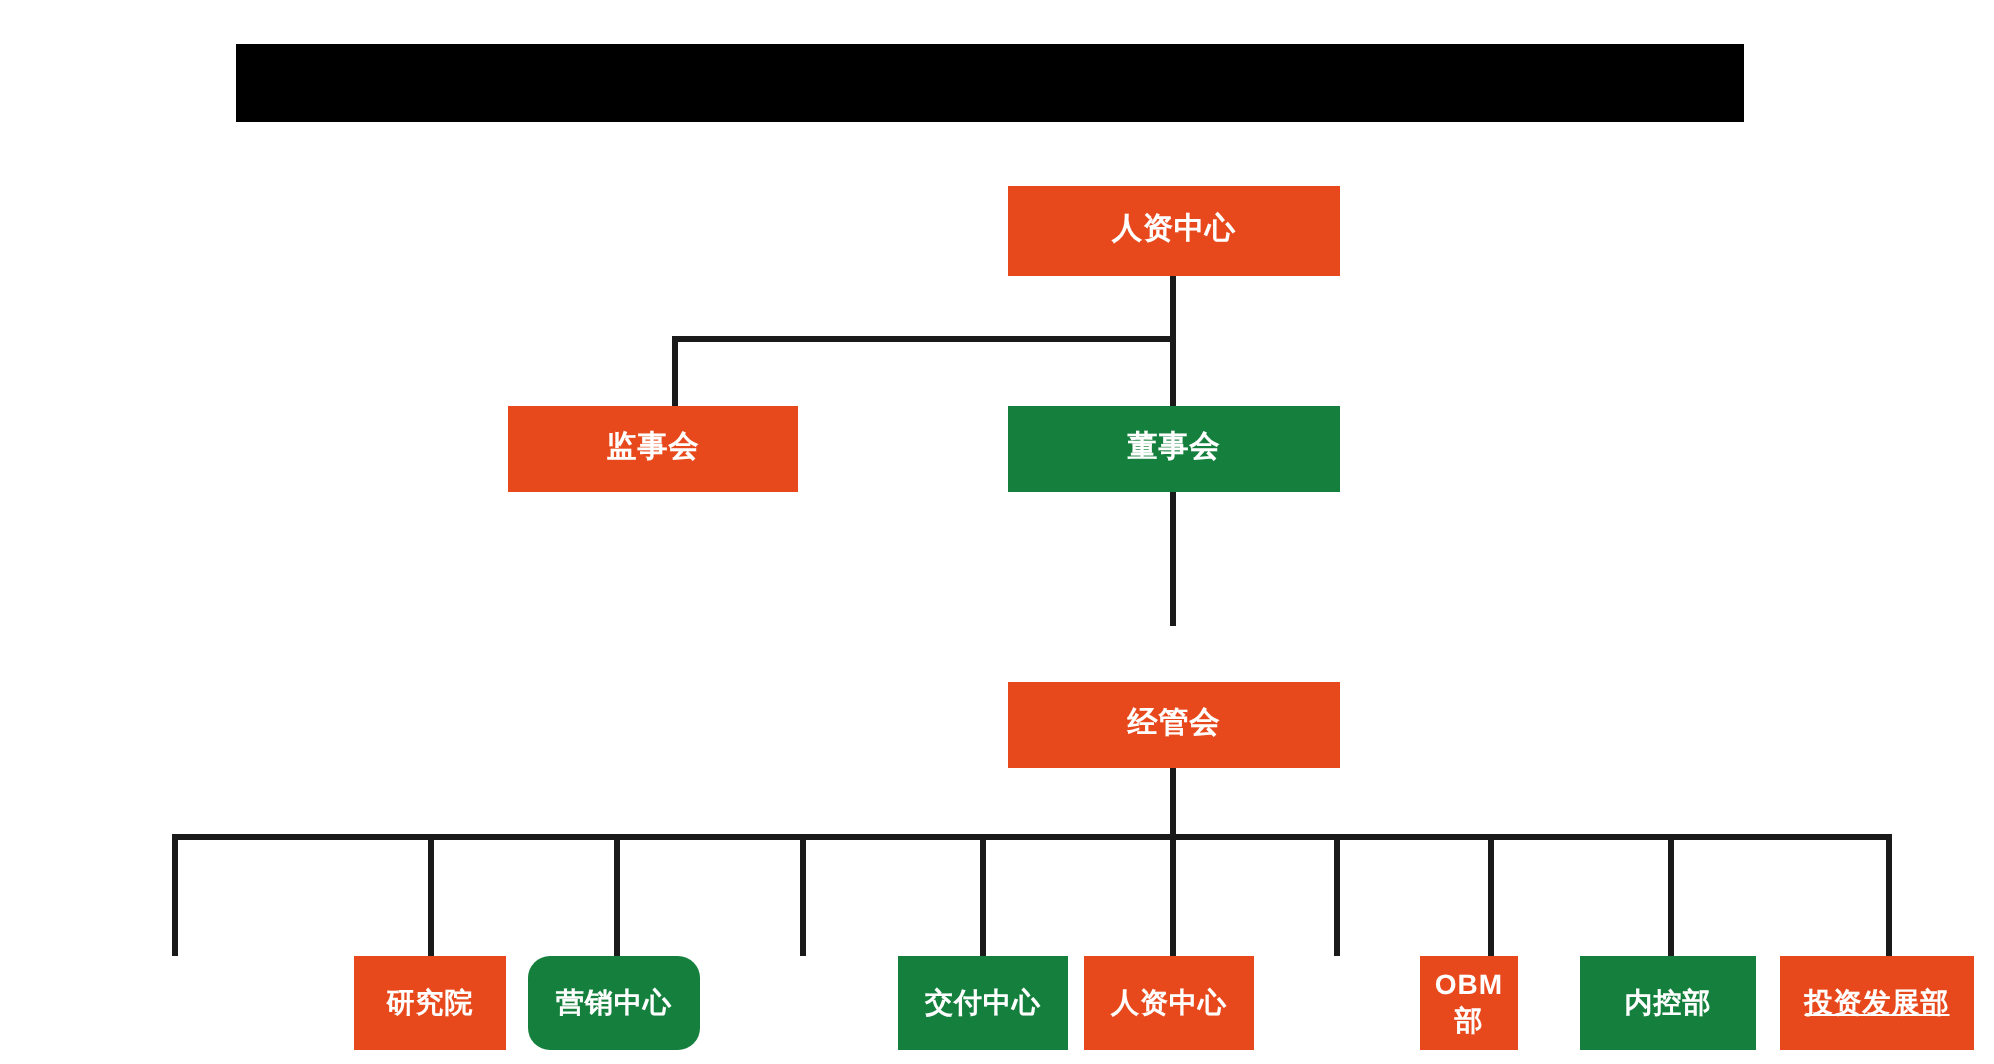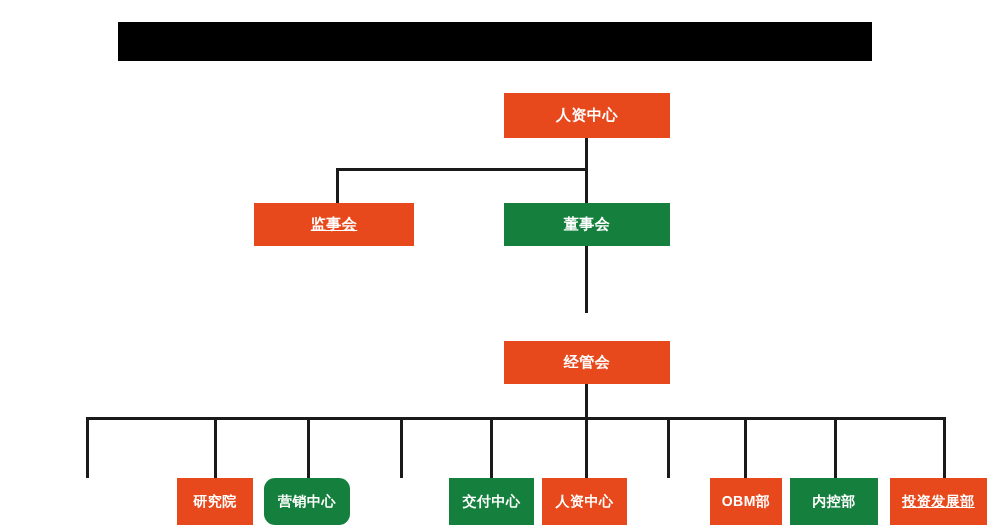--- a/index.html
+++ b/index.html
@@ -94,21 +94,21 @@
   <div class="conn conn-v" style="left:585px; top:417px; height:61px;"></div>
   <div class="conn conn-v" style="left:667px; top:417px; height:61px;"></div>
   <div class="conn conn-v" style="left:744px; top:417px; height:61px;"></div>
   <div class="conn conn-v" style="left:834px; top:417px; height:61px;"></div>
   <div class="conn conn-v" style="left:943px; top:417px; height:61px;"></div>
 
   <div class="node solid tier-node" style="left:504px; top:93px; width:166px; height:45px;">
     <span class="node-label">人资中心</span>
   </div>
 
-  <div class="node solid tier-node" style="left:254px; top:203px; width:160px; height:43px;text-decoration:underline;">
+  <div class="node solid tier-node" style="left:254px; top:203px; width:145px; height:43px;">
     <span class="node-label">监事会</span>
   </div>
 
   <div class="node light tier-node" style="left:504px; top:203px; width:166px; height:43px;">
     <span class="node-label">董事会</span>
   </div>
 
   <div class="node solid tier-node" style="left:504px; top:313px; width:166px; height:43px;margin-top:28px;">
     <span class="node-label">经管会</span>
   </div>
@@ -125,21 +125,21 @@
 
   <div class="node light leaf-node" style="left:449px; top:478px; width:85px; height:47px;">
     <span class="node-label">交付中心</span>
   </div>
 
   <div class="node solid leaf-node" style="left:542px; top:478px; width:85px; height:47px;">
     <span class="node-label">人资中心</span>
   </div>
 
 
-  <div class="node solid leaf-node" style="left:710px; top:478px; width:72px; height:47px;">
+  <div class="node solid leaf-node" style="left:710px; top:478px; width:49px; height:47px;">
     <span class="node-label">OBM部</span>
   </div>
 
   <div class="node light leaf-node" style="left:790px; top:478px; width:88px; height:47px;">
     <span class="node-label">内控部</span>
   </div>
 
   <div class="node solid leaf-node" style="left:890px; top:478px; width:97px; height:47px;text-decoration:underline;">
     <span class="node-label">投资发展部</span>
   </div>

